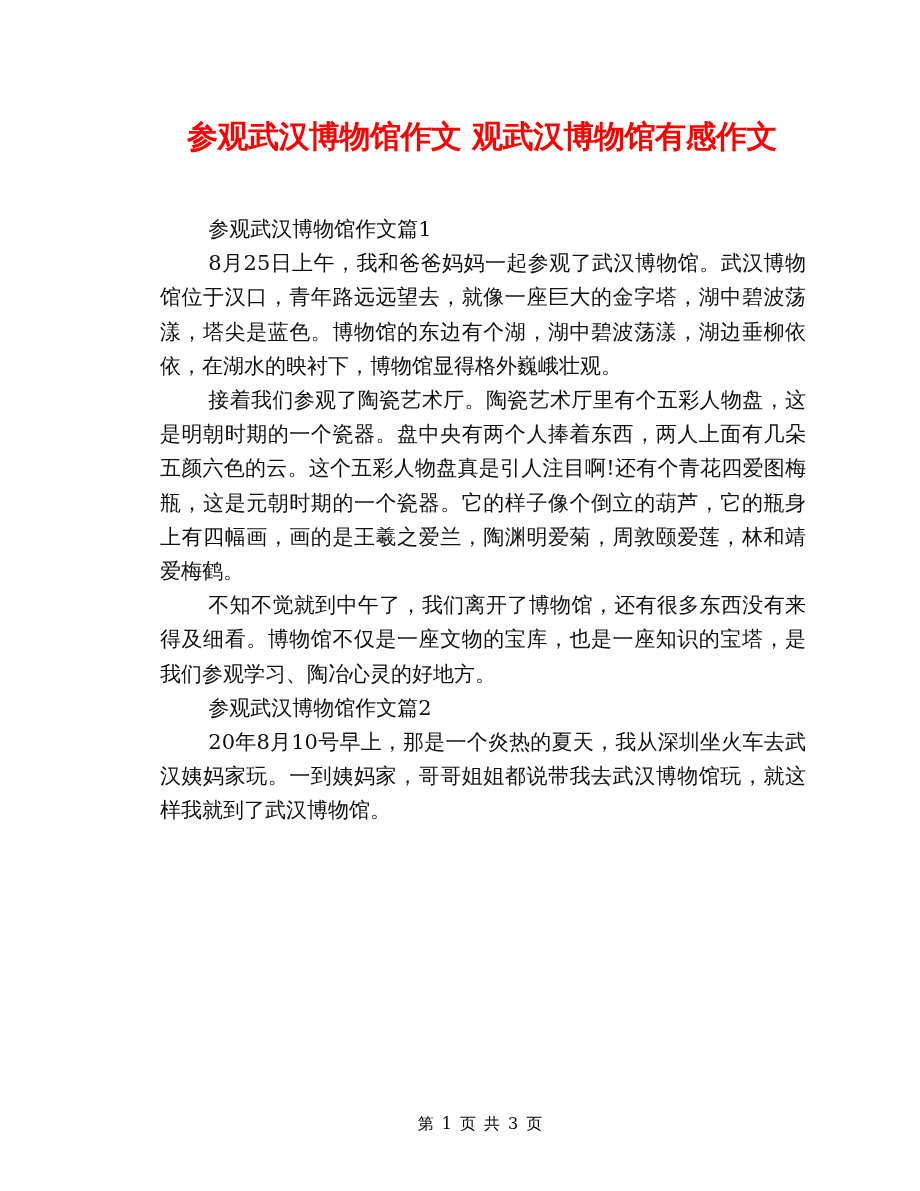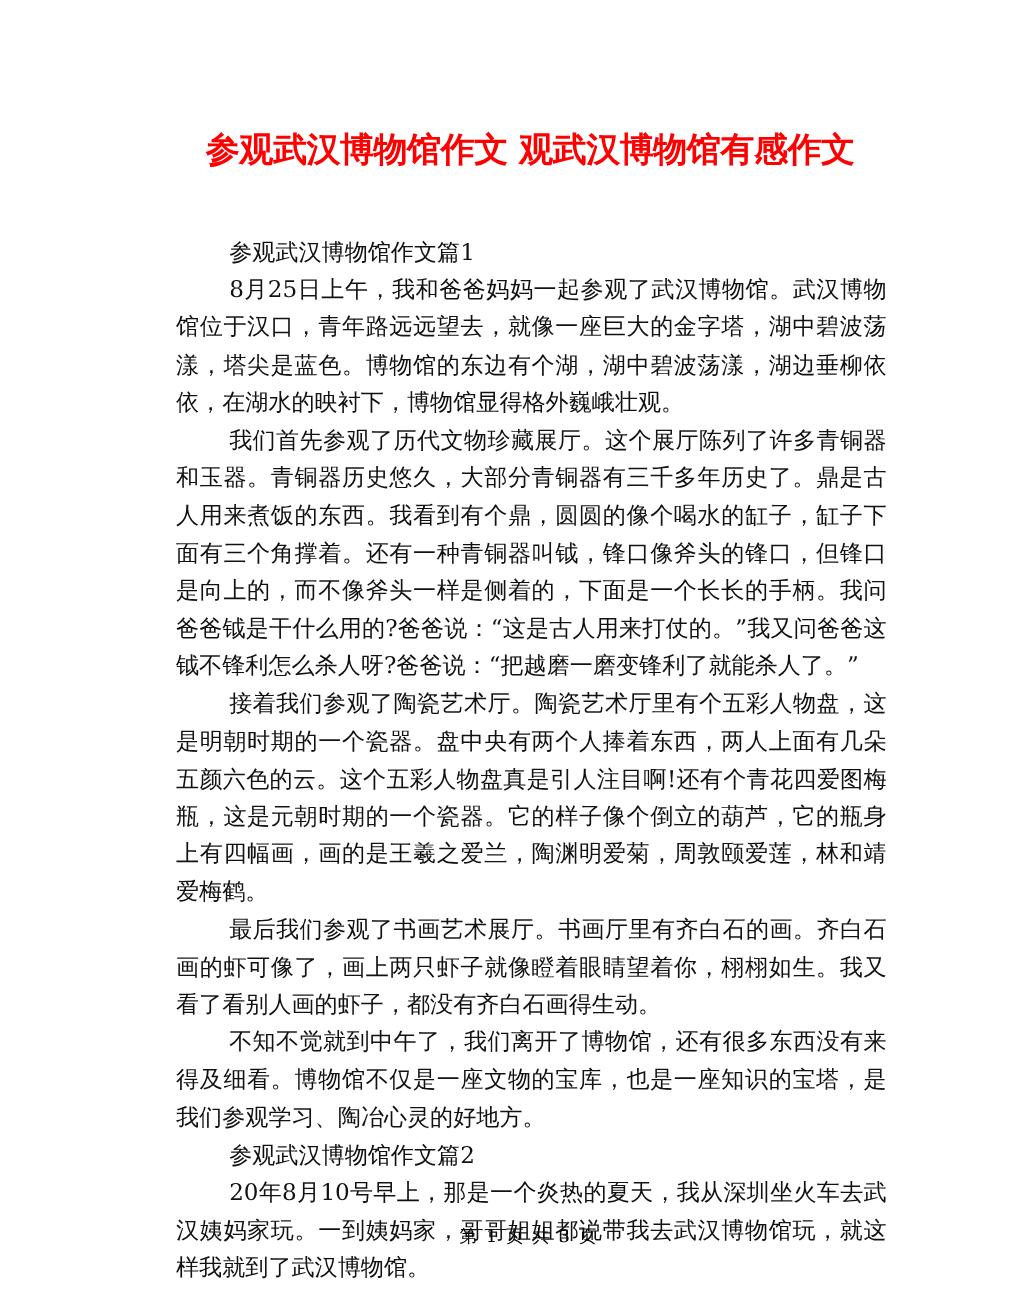--- a/index.html
+++ b/index.html
@@ -67,23 +67,21 @@
   </style>
 </head>
 <body>
 
 <div class="page">
   <h1 class="title">参观武汉博物馆作文 观武汉博物馆有感作文</h1>
 
   <div class="body">
     <p class="para">参观武汉博物馆作文篇1</p>
     <p class="para">8月25日上午，我和爸爸妈妈一起参观了武汉博物馆。武汉博物馆位于汉口，青年路远远望去，就像一座巨大的金字塔，湖中碧波荡漾，塔尖是蓝色。博物馆的东边有个湖，湖中碧波荡漾，湖边垂柳依依，在湖水的映衬下，博物馆显得格外巍峨壮观。</p>
-    <p class="para">我们首先参观了历代文物珍藏展厅。这个展厅陈列了许多青铜器和玉器。青铜器历史悠久，大部分青铜器有三千多年历史了。鼎是古人用来煮饭的东西。我看到有个鼎，圆圆的像个喝水的缸子，缸子下面有三个角撑着。还有一种青铜器叫钺，锋口像斧头的锋口，但锋口是向上的，而不像斧头一样是侧着的，下面是一个长长的手柄。我问爸爸钺是干什么用的?爸爸说：“这是古人用来打仗的。”我又问爸爸这钺不锋利怎么杀人呀?爸爸说：“把越磨一磨变锋利了就能杀人了。”</p>
     <p class="para">接着我们参观了陶瓷艺术厅。陶瓷艺术厅里有个五彩人物盘，这是明朝时期的一个瓷器。盘中央有两个人捧着东西，两人上面有几朵五颜六色的云。这个五彩人物盘真是引人注目啊!还有个青花四爱图梅瓶，这是元朝时期的一个瓷器。它的样子像个倒立的葫芦，它的瓶身上有四幅画，画的是王羲之爱兰，陶渊明爱菊，周敦颐爱莲，林和靖爱梅鹤。</p>
-    <p class="para">最后我们参观了书画艺术展厅。书画厅里有齐白石的画。齐白石画的虾可像了，画上两只虾子就像瞪着眼睛望着你，栩栩如生。我又看了看别人画的虾子，都没有齐白石画得生动。</p>
     <p class="para">不知不觉就到中午了，我们离开了博物馆，还有很多东西没有来得及细看。博物馆不仅是一座文物的宝库，也是一座知识的宝塔，是我们参观学习、陶冶心灵的好地方。</p>
     <p class="para">参观武汉博物馆作文篇2</p>
     <p class="para">20年8月10号早上，那是一个炎热的夏天，我从深圳坐火车去武汉姨妈家玩。一到姨妈家，哥哥姐姐都说带我去武汉博物馆玩，就这样我就到了武汉博物馆。</p>
   </div>
 
   <div class="footer">
     <span>第</span><span>1</span><span>页</span><span>共</span><span>3</span><span>页</span>
   </div>
 </div>
 

